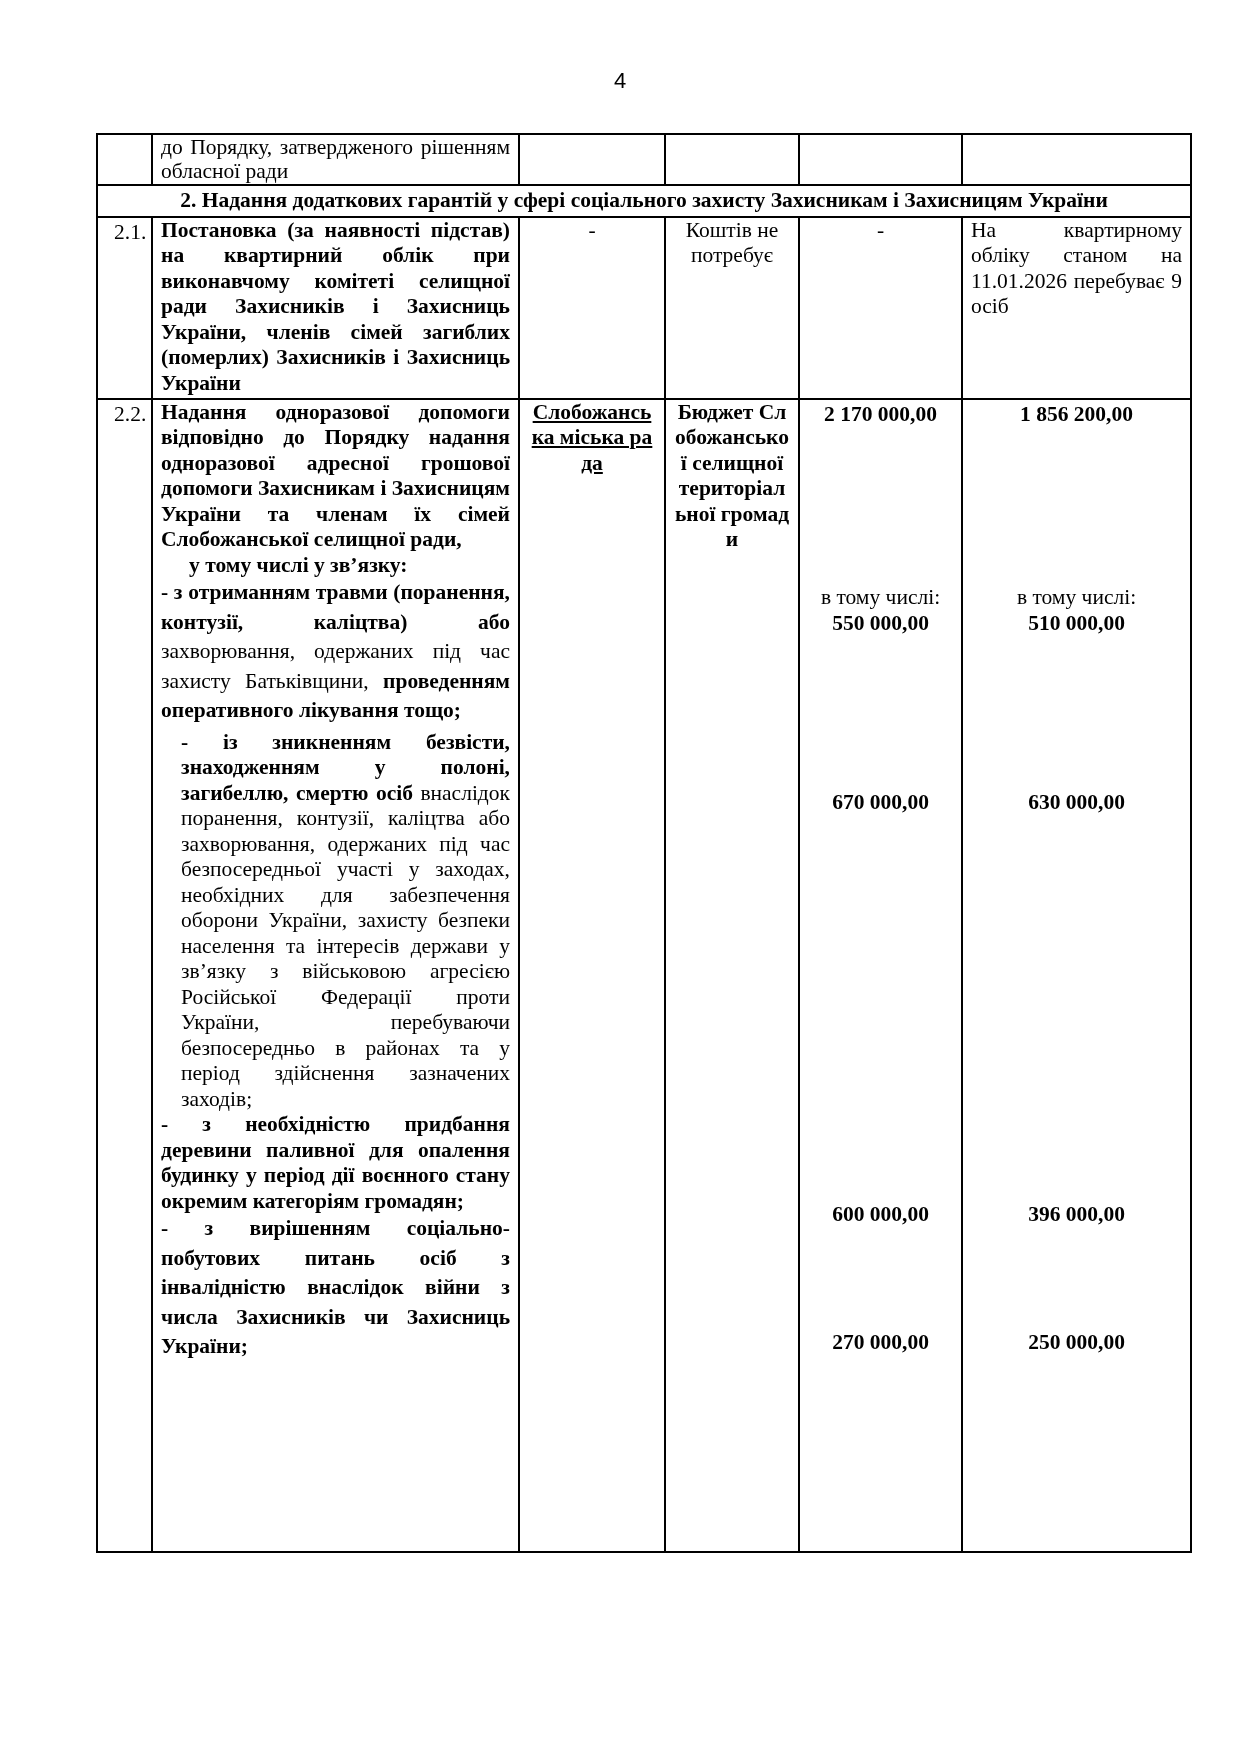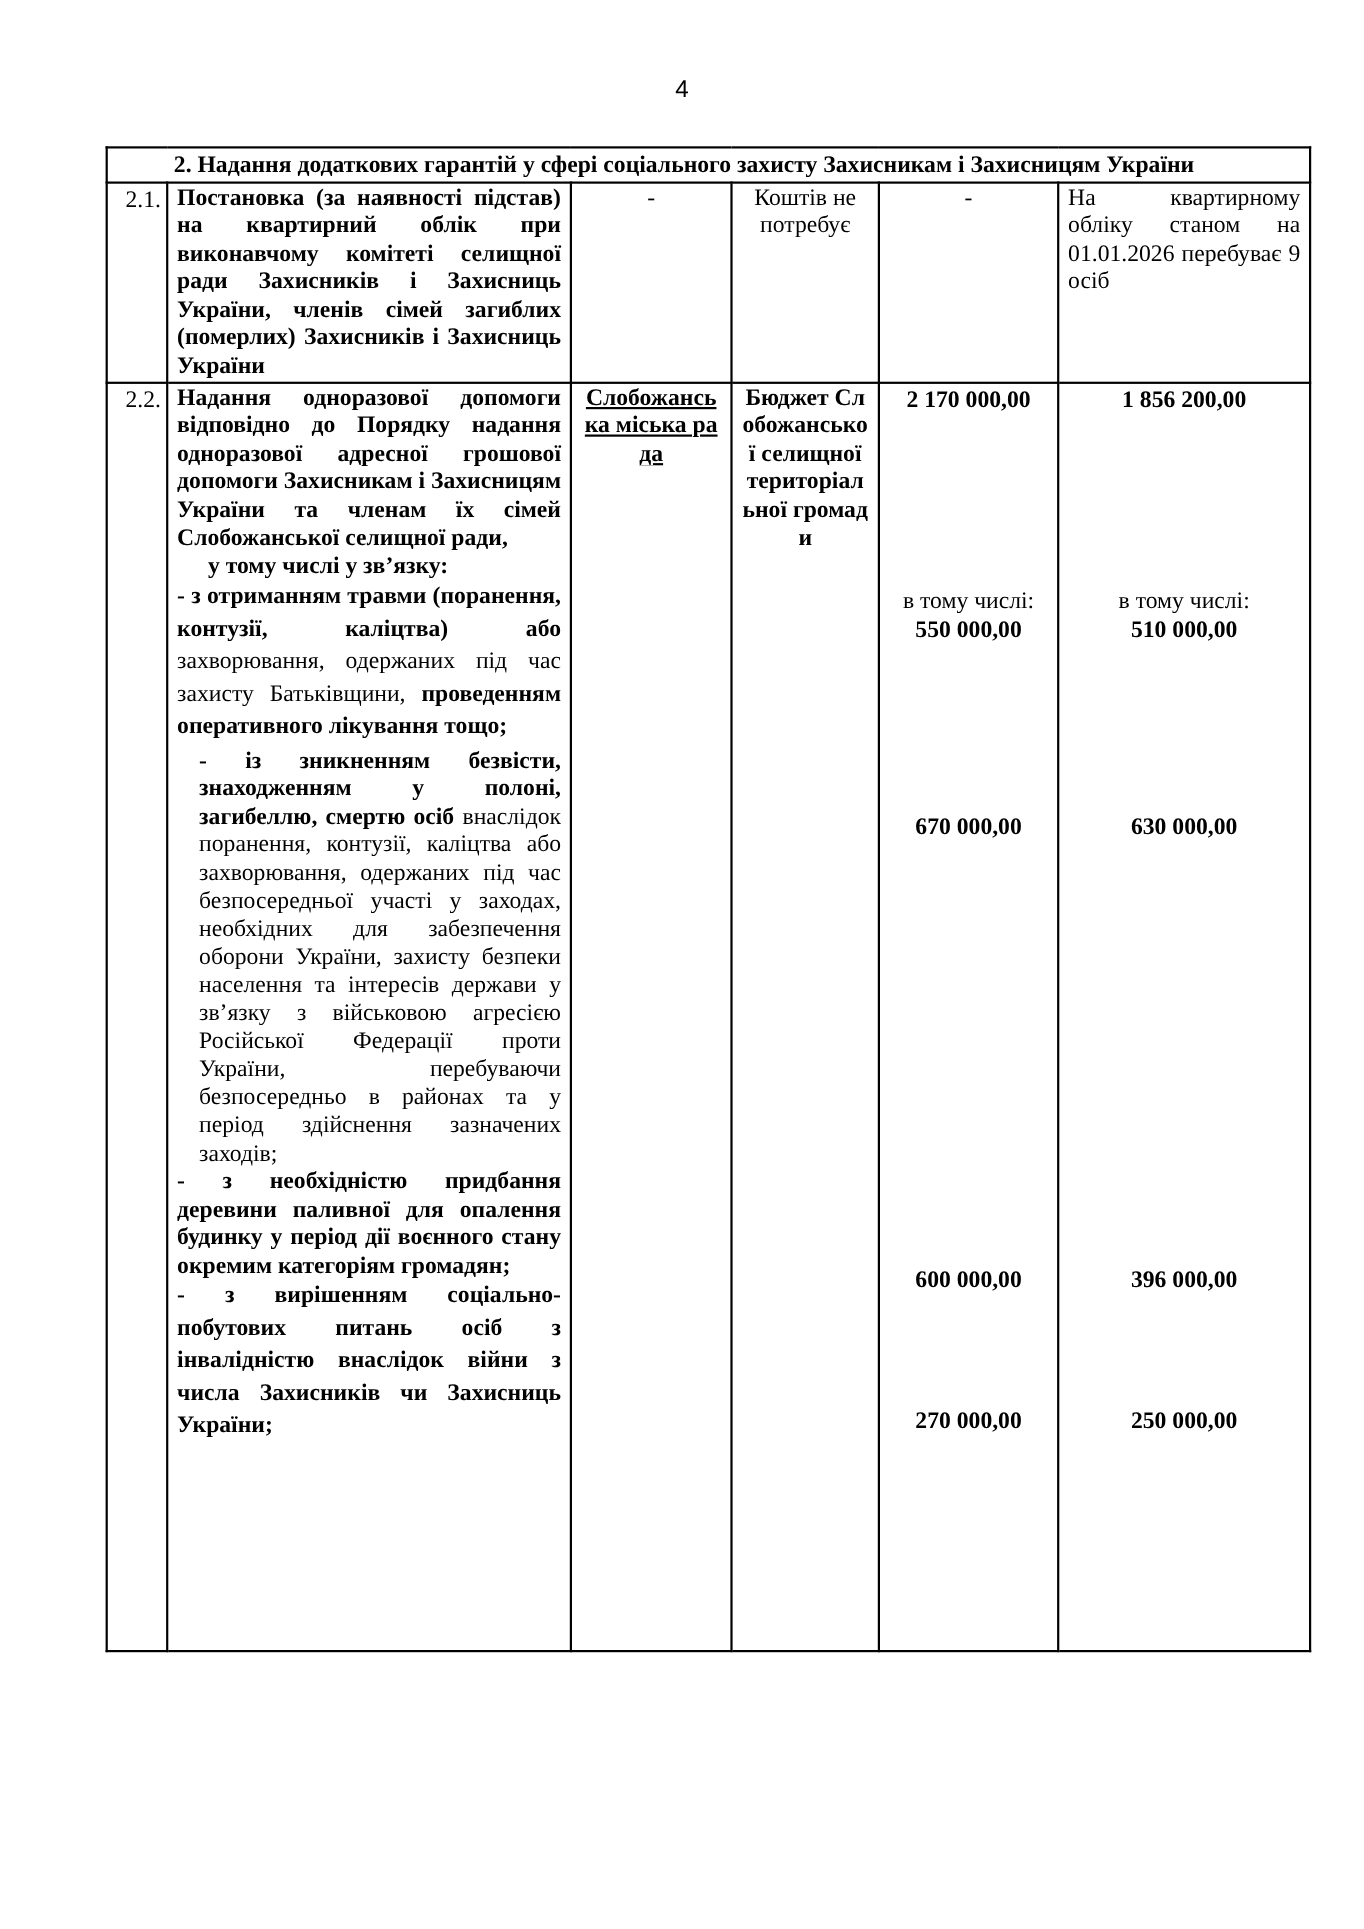--- a/index.html
+++ b/index.html
@@ -5,21 +5,21 @@
   html, body { margin: 0; padding: 0; background: #ffffff; }
   body { width: 1240px; height: 1754px; position: relative; font-family: "Liberation Serif", serif; color: #000; }
   .page-number { position: absolute; top: 68px; left: 0; width: 1240px; text-align: center; font-family: "Liberation Sans", sans-serif; font-size: 22px; }
   table.doc { position: absolute; left: 96px; top: 133px; width: 1094px; border-collapse: collapse; table-layout: fixed; font-size: 21.5px; line-height: 25.5px; }
   table.doc td { border: 2px solid #000; vertical-align: top; padding: 0 8px; }
   col.c1 { width: 55px; } col.c2 { width: 367px; } col.c3 { width: 146px; } col.c4 { width: 134px; } col.c5 { width: 163px; } col.c6 { width: 229px; }
   .num { text-align: center; padding: 2px 16px !important; }
   .just { text-align: justify; text-align-last: auto; }
   .center { text-align: center; }
   .b { font-weight: bold; }
-  .section { font-weight: bold; padding: 1px 8px; }
+  .section { text-align: center; font-weight: bold; padding: 1px 8px; }
   .desc p { margin: 0; text-align: justify; }
   .desc .lead { padding-left: 28px; text-align: left; }
   .spaced { line-height: 29.5px; }
   .amt { text-align: center; font-weight: bold; display: block; }
   .sub-label { text-align: center; display: block; font-weight: normal; }
 </style>
 </head>
 <body>
 
 <div class="page-number">4</div>
@@ -28,32 +28,42 @@
   <colgroup>
     <col class="c1">
       <col class="c2">
       <col class="c3">
       <col class="c4">
       <col class="c5">
       <col class="c6">
   </colgroup>
 
   <tbody>
+      <tr style="height:51px;">
+    <td class="num"></td>
+    <td class="just lastline-none" style="line-height:24px;">
+      <span class="b-none">до Порядку, затвердженого рішенням обласної ради</span>
+    </td>
+    <td></td>
+    <td></td>
+    <td></td>
+    <td></td>
+  </tr>
 
   <tr>
     <td colspan="6" class="section" style="padding:2px 60px;">2. Надання додаткових гарантій у сфері соціального захисту Захисникам і Захисницям України</td>
   </tr>
 
   <tr style="height:182px;">
     <td class="num">2.1.</td>
     <td class="just b">Постановка (за наявності підстав) на квартирний облік при виконавчому комітеті селищної ради Захисників і Захисниць України, членів сімей загиблих (померлих) Захисників і Захисниць України</td>
     <td class="center">-</td>
     <td class="center">Коштів не потребує</td>
     <td class="center">-</td>
-    <td class="just">На квартирному обліку станом на 01.01.2026 перебуває 9 осіб</td>
+    <td class="just">На квартирному обліку станом на 11.01.2026 перебуває 9 осіб</td>
   </tr>
 
   <tr style="height:1153px;">
     <td class="num">2.2.</td>
     <td class="desc b">
       <p class="b">Надання одноразової допомоги відповідно до Порядку надання одноразової адресної грошової допомоги Захисникам і Захисницям України та членам їх сімей Слобожанської селищної ради,</p>
       <p class="lead" style="font-weight:bold;">у тому числі у зв’язку:</p>
 
       <div class="spaced" style="text-align:justify;">
         <span class="b">- з отриманням травми (поранення, контузії, каліцтва) або</span>

